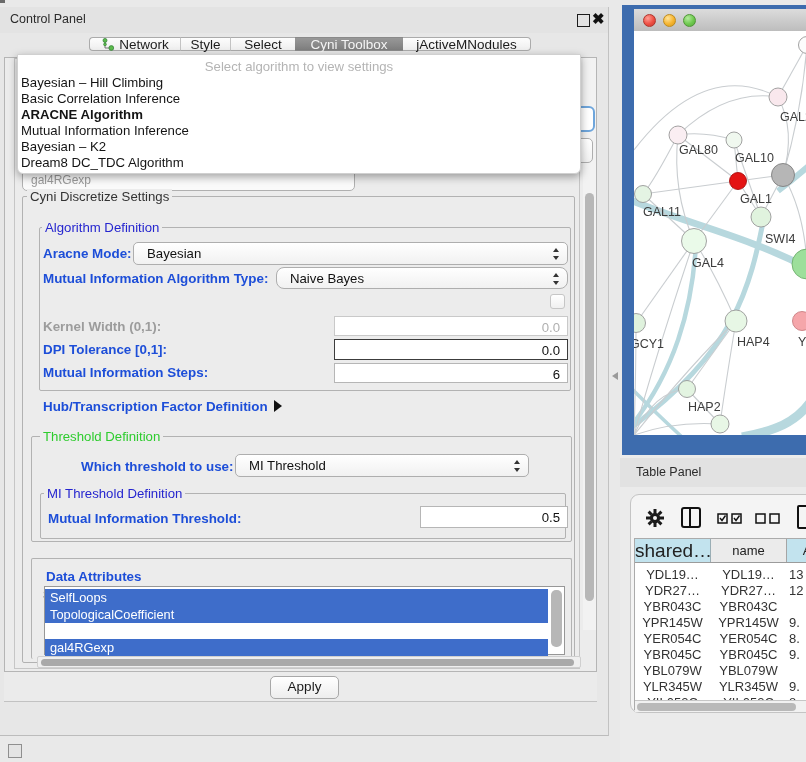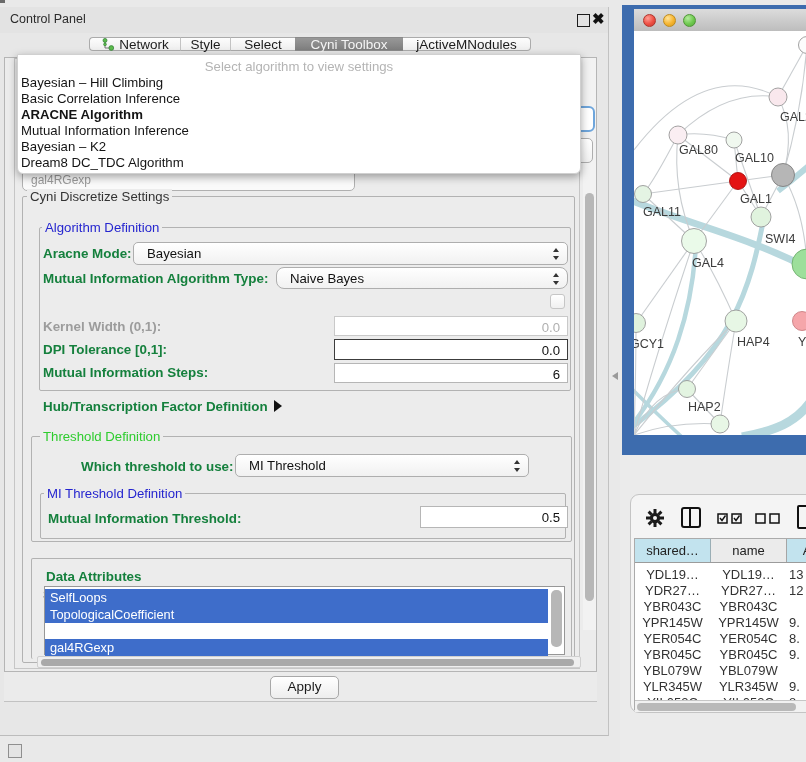--- a/index.html
+++ b/index.html
@@ -25,21 +25,21 @@
   #pane{left:4px;top:50px;width:591px;height:613px;background:#ececec;
         border:1px solid #b5b5b5;}
   #innerpanel{left:9px;top:0px;width:564px;height:609px;border:1px solid #c6c6c6;background:#ececec;}
   .vsb-track{background:#f2f2f2;}
   .thumb{background:#b7b7b7;border-radius:5px;}
   
   .gbox{border:1px solid #b2b2b2;border-radius:2px;}
   .gtitle{position:absolute;top:-8px;background:#ececec;padding:0 3px;font-size:13.2px;color:#333;}
   .blue{color:#2525cf;}
   .green{color:#2ecc2e;text-align:center;}
-  .lbl{position:absolute;font-size:13.4px;font-weight:bold;color:#15803d;white-space:nowrap;}
+  .lbl{position:absolute;font-size:13.4px;font-weight:bold;color:#1d4ed8;white-space:nowrap;}
   .lbl.dis{color:#9c9c9c;}
   .combo{position:absolute;background:linear-gradient(#ffffff,#f1f1f1);
          border:1px solid #aeaeae;border-radius:5px;font-size:13.2px;color:#111;}
   .combo .ctext{position:absolute;left:13px;top:3px;}
   .carr{position:absolute;right:7px;top:4px;width:8px;height:14px;}
   .tfield{position:absolute;background:#fff;border:1px solid #b6b6b6;
           font-size:13.2px;color:#111;text-align:right;}
   .tfield span{position:absolute;right:7px;top:3px;}
   
   #datalist{left:39px;top:528px;width:519px;height:67px;background:#fff;border:1px solid #979797;}
@@ -284,20 +284,23 @@
         <text x="-4" y="317">GCY1</text>
         <text x="103" y="315">HAP4</text>
         <text x="164" y="315">YEL</text>
         <text x="54" y="380">HAP2</text>
       </g>
     </svg>
   </div>
 </div>
 
 <div class="abs" id="tp">
+  <div class="abs" id="tp-title">
+      <span>Table Panel</span>
+    </div>
   <div class="abs" id="tp-panel">
 
     <svg class="abs" style="left:14px;top:13px;" width="20" height="20" viewBox="0 0 20 20">
       <g fill="#1a1a1a">
           <circle cx="10" cy="10" r="5.2"></circle>
       <g stroke="#1a1a1a" stroke-width="3">
         <line x1="10" y1="1" x2="10" y2="5"></line>
             <line x1="10" y1="15" x2="10" y2="19"></line>
         <line x1="1" y1="10" x2="5" y2="10"></line>
             <line x1="15" y1="10" x2="19" y2="10"></line>
@@ -319,21 +322,21 @@
       <path d="M17 5 L19 7.5 L22.5 2.5" stroke="#111" stroke-width="1.4" fill="none"></path>
     </svg>
     <svg class="abs" style="left:124px;top:18px;" width="26" height="11" viewBox="0 0 26 11">
       <rect x="1" y="1" width="9" height="9" fill="none" stroke="#111" stroke-width="1.5"></rect>
       <rect x="15" y="1" width="9" height="9" fill="none" stroke="#111" stroke-width="1.5"></rect>
     </svg>
     <div class="abs" style="left:166px;top:10px;width:14px;height:20px;border:2.4px solid #111;border-radius:2px;background:#f4f4f4;"></div>
 
     <div class="abs" style="left:3px;top:43px;width:186px;height:170px;background:#fff;border:1px solid #ababab;overflow:hidden;">
       <div class="abs" style="left:0;top:0;width:75px;height:23px;background:#c2e3ee;border-right:1px solid #9aaeb5;
-           text-align:center;font-size:13px;color:#222;line-height:23px;">shared…</div>
+           text-align:center;font-size:19px;color:#222;line-height:23px;">shared…</div>
       <div class="abs" style="left:76px;top:0;width:75px;height:23px;background:#ebebeb;border-right:1px solid #a5a5a5;
            text-align:center;font-size:13px;color:#222;line-height:23px;">name</div>
       <div class="abs" style="left:152px;top:0;width:40px;height:23px;background:#c2e3ee;
            text-align:center;font-size:13px;color:#222;line-height:23px;">A</div>
       <div class="abs" style="left:0;top:23px;width:186px;border-top:1px solid #9b9b9b;"></div>
       <div class="abs rows" style="top:28px;width:186px;font-size:13px;color:#333;">
           <div class="abs" style="left:0;top:0px;width:75px;text-align:center;">YDL19…</div>
           <div class="abs" style="left:76px;top:0px;width:75px;text-align:center;">YDL19…</div>
           <div class="abs" style="left:154px;top:0px;">13</div>
           <div class="abs" style="left:0;top:16px;width:75px;text-align:center;">YDR27…</div>

